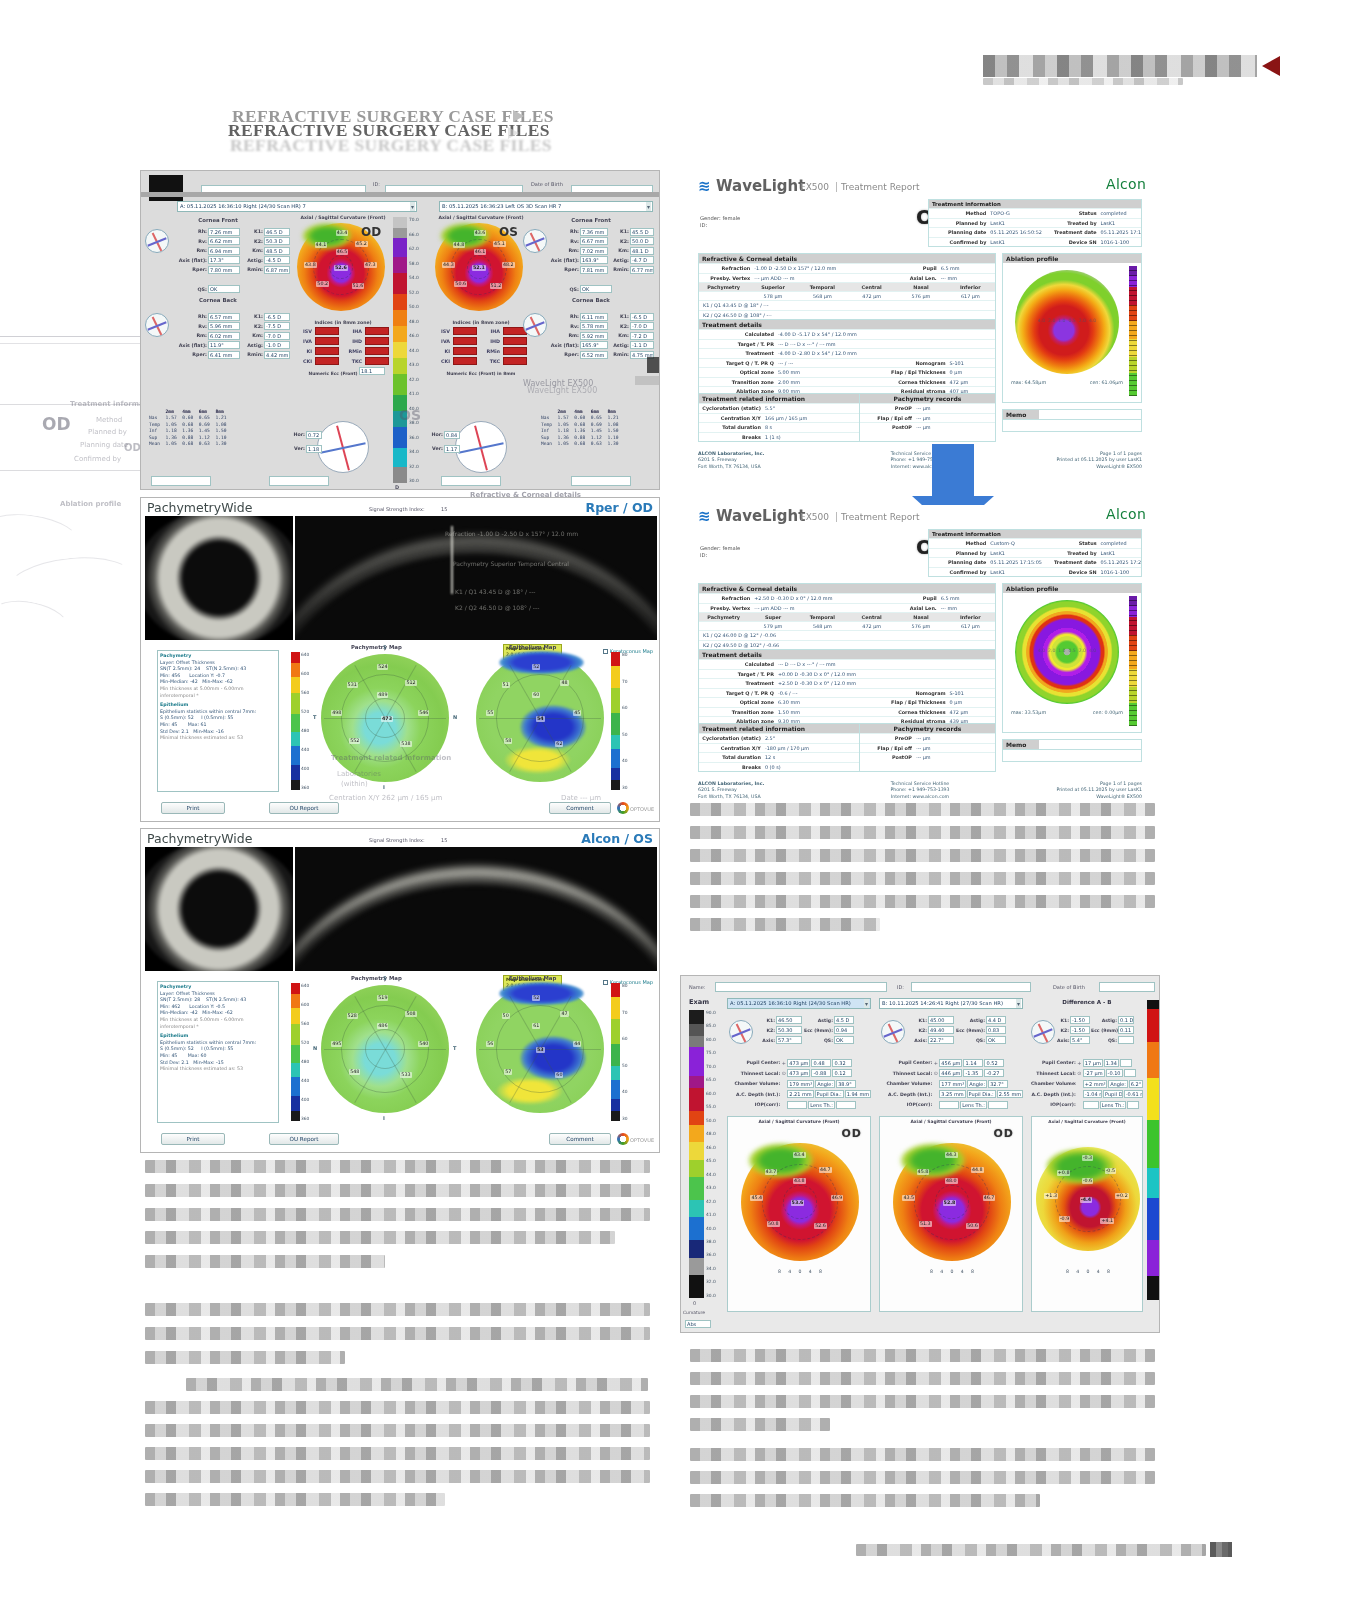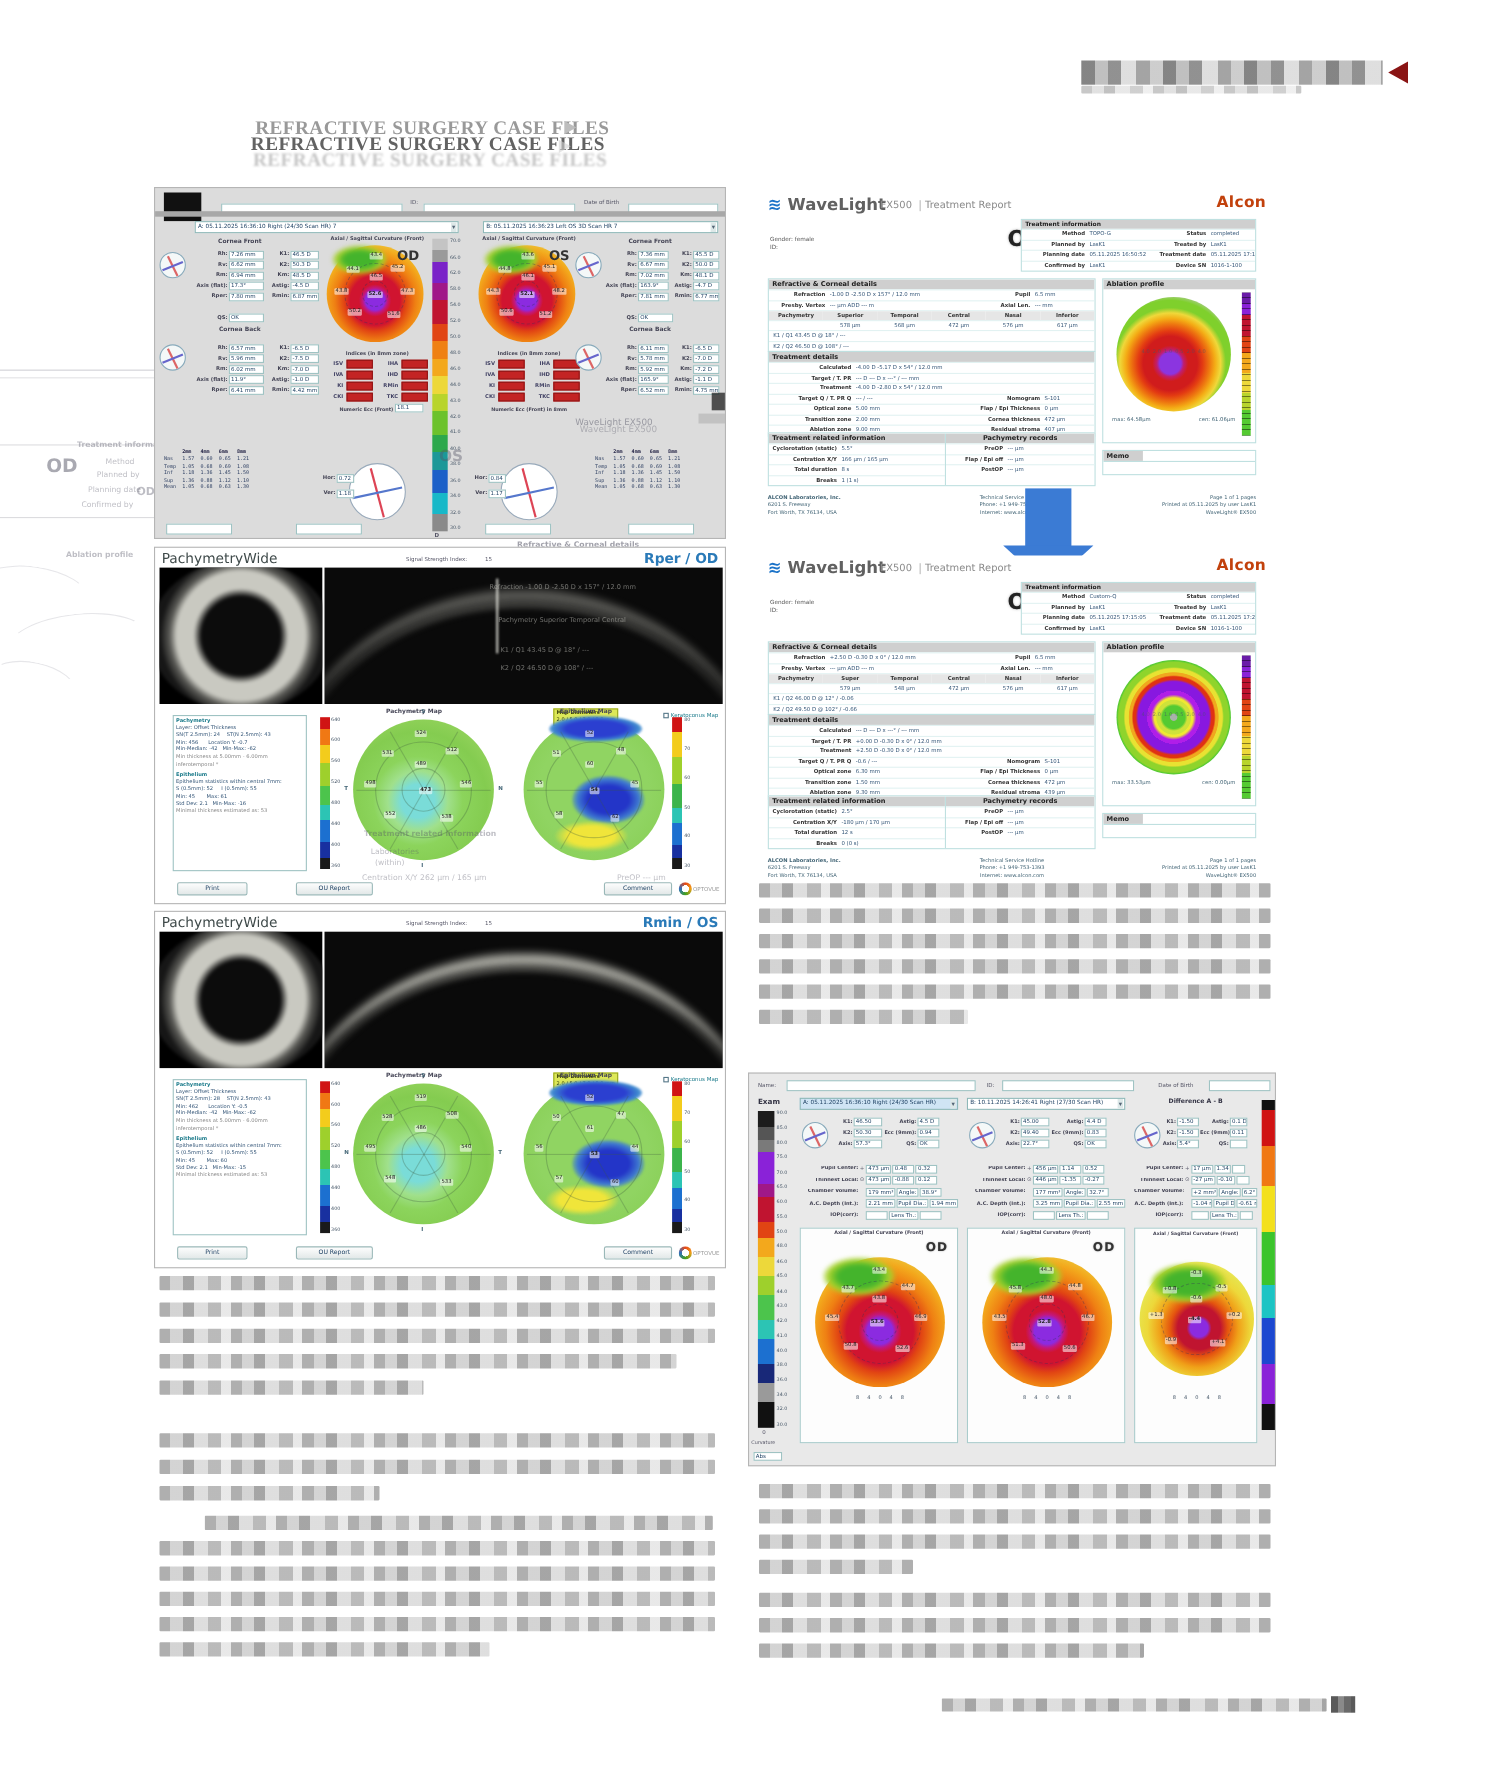--- a/index.html
+++ b/index.html
@@ -83,21 +83,21 @@
 .rw .l1{width:40%}.rw .v1{width:60%}
 .p6{display:flex;border-top:1px solid #e2f2f2}
 .p6 span{flex:1;font-size:4.9px;line-height:8px;text-align:center;white-space:nowrap;overflow:hidden;color:#357}
 .p6.hd span{font-weight:bold;background:#e6e6e6;color:#333}
 .kl{font-size:4.9px;line-height:8.5px;padding:0 4px;border-top:1px solid #e2f2f2;color:#357;white-space:nowrap}
 .rfoot{position:absolute;display:flex;width:444px;font-size:4.7px;color:#467;line-height:6.3px}
 .rfoot>div{flex:1}
 .abl1{position:absolute;border-radius:50%;background:radial-gradient(circle at 47% 58%,#8b35e0 0 12%,#c01e6e 15%,#d01c1c 20% 30%,#e33b12 36%,#ee7a10 44%,#f4ae16 50%,#efd83a 56%,#7fd02c 62% 70%,#b4cba4 78% 100%)}
 .abl2{position:absolute;border-radius:50%;background:radial-gradient(circle,#a9b2a9 0 4%,#55ca32 5% 14%,#cfe23a 17% 21%,#f0e832 22% 24%,#b01ee8 28% 33%,#8818e0 33% 44%,#e03212 47% 50%,#f0a81e 52% 55%,#e8e232 56% 60%,#8fd42c 62% 68%,#55ca32 70% 100%)}
 .wl-logo{color:#1a72c8;font-size:15px;font-weight:bold}
-.alcon{font-size:14px;font-weight:bold;color:#c2410c;letter-spacing:.3px}
+.alcon{font-size:14px;font-weight:normal;color:#15803d;letter-spacing:.3px}
 .odbig{font-size:20px;font-weight:bold;color:#222;letter-spacing:1px;text-shadow:0 0 2px rgba(60,60,60,.5)}
 
 .btn{position:absolute;background:linear-gradient(#fdfdfd,#e2e8e8);border:1px solid #9ab8b8;font-size:5.6px;color:#246;text-align:center;line-height:11px;border-radius:2px;white-space:nowrap;overflow:hidden}
 .ov{position:absolute;width:12px;height:12px;border-radius:50%;background:radial-gradient(circle,#fff 0 38%,transparent 40%),conic-gradient(#e84818,#f0a018,#40a020,#3070c0,#e84818)}
 
 .ir{position:absolute;background:#000;overflow:hidden}
 .ir::before{content:"";position:absolute;inset:-6%;border-radius:50%;background:radial-gradient(circle,#0c0c0c 0 33%,#c9c9c1 40% 54%,#5a5a56 60%,#161616 68% 100%);filter:blur(1.5px)}
 .oct{position:absolute;background:#0a0a0a;overflow:hidden}
 .oct .arc{position:absolute;left:-12%;top:16%;width:124%;height:320%;border-radius:50%;border-top:11px solid rgba(216,216,206,.8);filter:blur(4px)}
 .oct .arc2{position:absolute;left:-10%;top:26%;width:120%;height:300%;border-radius:50%;border-top:4px solid rgba(150,150,142,.4);filter:blur(3px)}
@@ -959,28 +959,28 @@
     <div class="btn" style="left:20px;top:304px;width:64px;height:12px">Print</div>
     <div class="btn" style="left:128px;top:304px;width:70px;height:12px">OU Report</div>
     <div class="btn" style="left:408px;top:304px;width:62px;height:12px">Comment</div>
     <div class="ov" style="left:476px;top:304px"></div>
     <span class="a" style="left:489px;top:308px;font-size:5px;color:#999">OPTOVUE</span>
 
     <div class="gh" style="left:190px;top:256px;font-weight:bold">Treatment related information</div>
     <div class="gh" style="left:196px;top:272px">Laboratories</div>
     <div class="gh" style="left:200px;top:282px">(within)</div>
     <div class="gh" style="left:188px;top:296px">Centration X/Y   262 μm / 165 μm</div>
-    <div class="gh" style="left:420px;top:296px">PreOP   --- μm</div>
+    <div class="gh" style="left:420px;top:296px">Date   --- μm</div>
   </div>
 
   <div class="shot" style="left:140px;top:828px;width:520px;height:325px">
     <div class="hdr13" style="left:6px;top:2px">PachymetryWide</div>
     <div class="lblx" style="left:228px;top:8px">Signal Strength Index:</div>
     <div class="lblx" style="left:300px;top:8px">15</div>
-    <div class="side13" style="right:6px;top:2px">Rmin / OS</div>
+    <div class="side13" style="right:6px;top:2px">Alcon / OS</div>
     <div class="ir" style="left:4px;top:18px;width:148px;height:124px"></div>
     <div class="oct" style="left:154px;top:18px;width:362px;height:124px">
       <div class="arc"></div>
         <div class="arc2"></div>
     </div>
     <div class="mapdiam" style="left:362px;top:146px">
       <div style="font-weight:bold">Map Diameters</div>
       <div>2.0 / 5.0 / 7.0 / 9.0 mm</div>
     </div>
     <div class="a" style="right:6px;top:150px;font-size:5px;color:#1a7a8a"><span class="chk"></span><span>Keratoconus Map</span></div>

